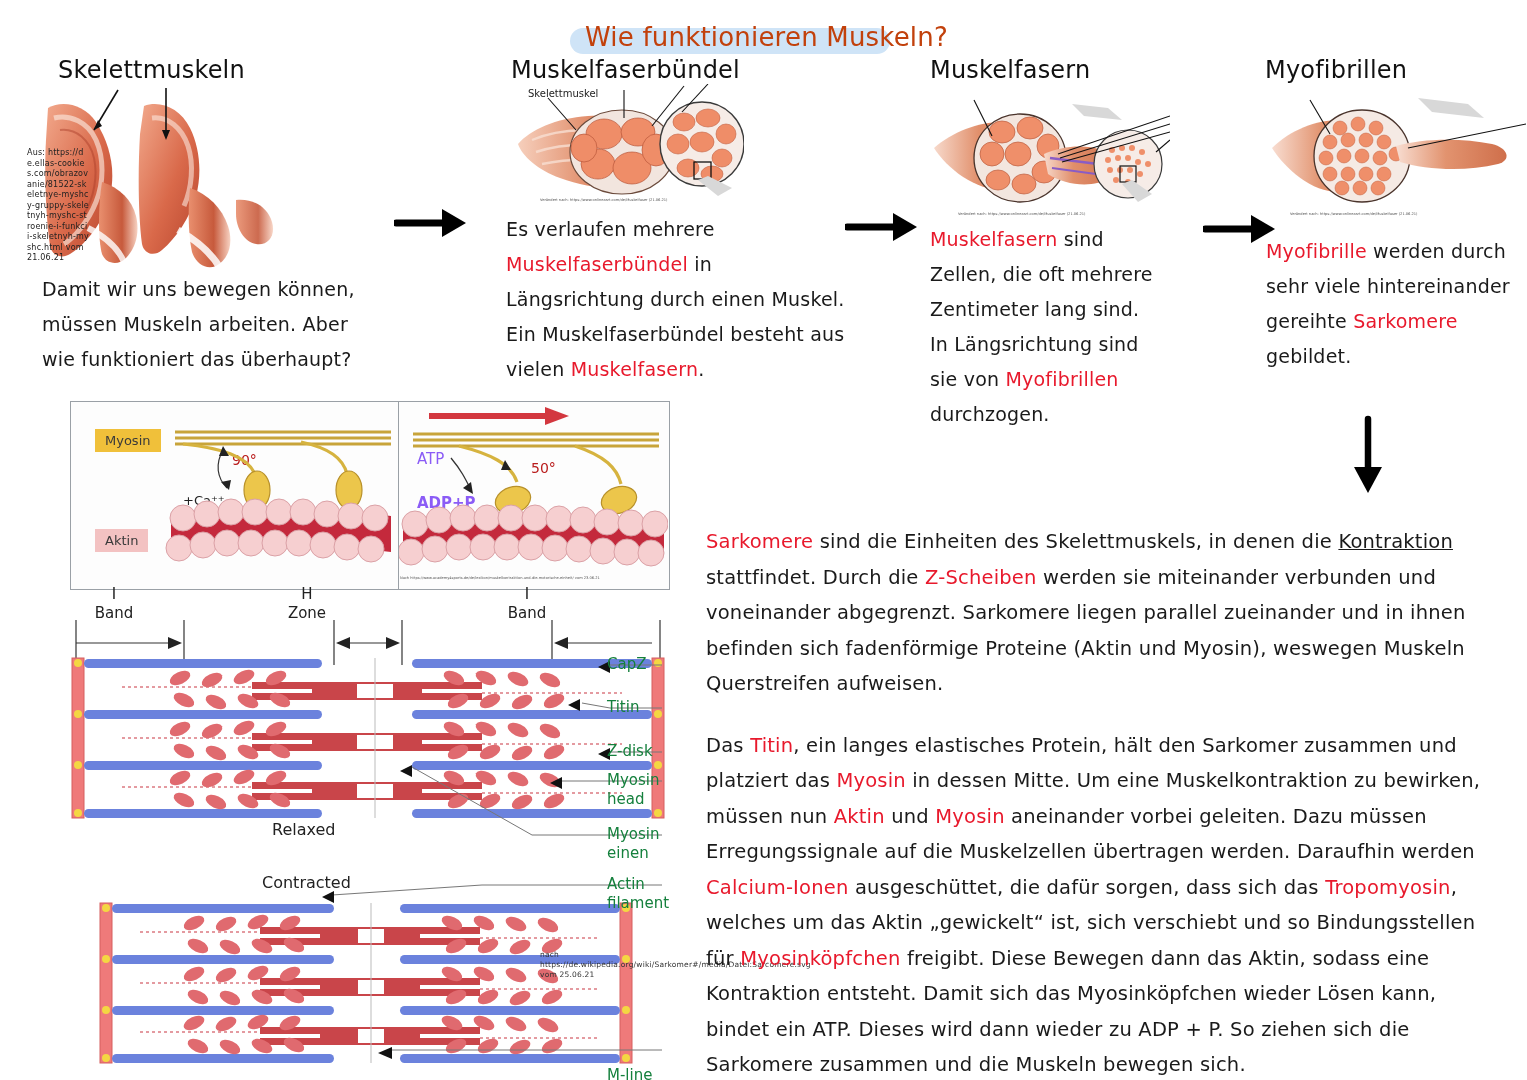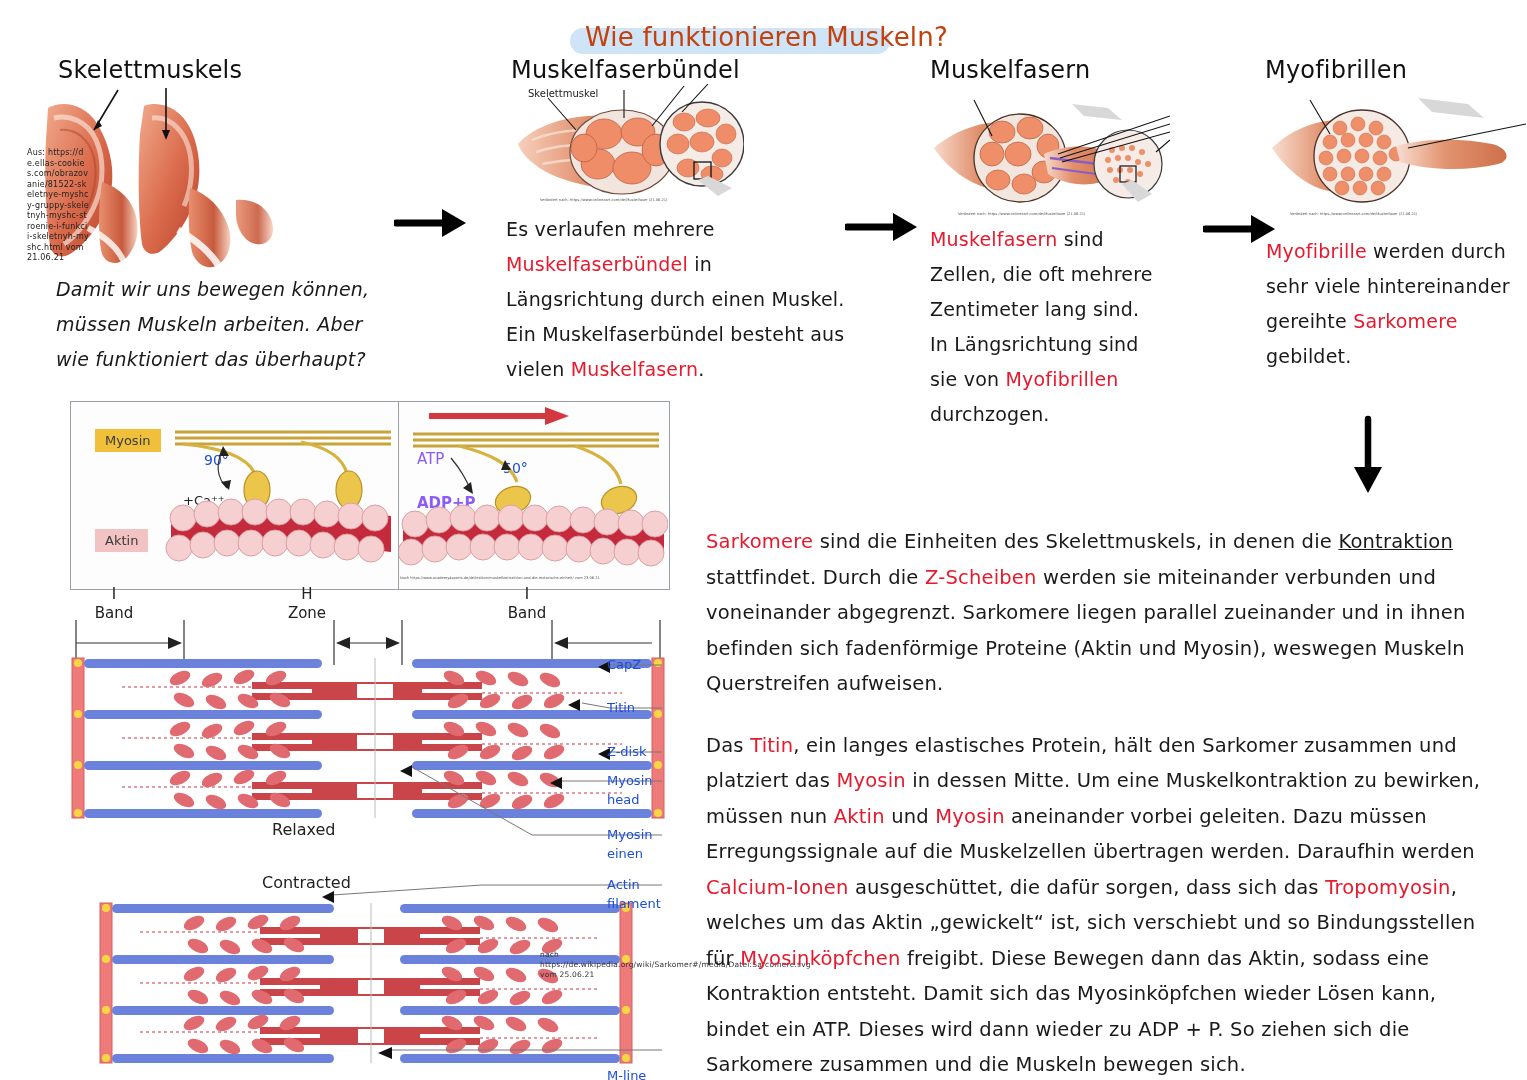--- a/index.html
+++ b/index.html
@@ -36,45 +36,45 @@
 
   
   #xbridge{position:absolute;left:70px;top:401px;width:598px;height:187px;
            border:1px solid #9aa0a6;background:#fdfdfd;display:flex;}
   .xb-half{position:relative;height:100%;}
   .xb-left{width:327px;border-right:1px solid #9aa0a6;}
   .xb-right{width:269px;}
   .lab-box{position:absolute;font-size:13px;color:#3a3a3a;padding:4px 10px;}
   .lab-myosin{left:24px;top:27px;background:#f0c03a;}
   .lab-aktin{left:24px;top:127px;background:#f3c2c2;}
-  .deg{position:absolute;font-size:14px;color:#1d4ed8;}
+  .deg{position:absolute;font-size:14px;color:#b91c1c;margin-left:28px;}
   .ca{position:absolute;font-size:13px;color:#222;}
   .atp{position:absolute;font-size:15px;color:#8b5cf6;}
 
   
 
   
   #sarco{position:absolute;left:62px;top:585px;width:620px;height:495px;}
   .bandlab{position:absolute;text-align:center;font-size:15px;color:#222;line-height:19px;}
-  .calloutlab{position:absolute;font-size:13px;color:#1d4ed8;line-height:19px;}
+  .calloutlab{position:absolute;font-size:15px;color:#15803d;line-height:19px;}
   .statelab{position:absolute;font-size:16px;color:#222;}
   .cite-sarco{position:absolute;left:540px;top:950px;width:90px;
               font-size:7.5px;line-height:10px;color:#333;}
 
   
   #bigtext{position:absolute;left:706px;top:524px;width:790px;}
   #bigtext p{margin:0 0 26px 0;font-size:19.5px;line-height:35.5px;color:#1a1a1a;}
 
   
   #downarrow{position:absolute;left:1340px;top:415px;width:56px;height:82px;}
 </style>
 </head>
 <body>
 
-<div class="abs hand col-head" style="left:58px;top:56px;">Skelettmuskels</div>
+<div class="abs hand col-head" style="left:58px;top:56px;">Skelettmuskeln</div>
 
 <div class="abs hand col-head" style="left:511px;top:56px;">Muskelfaserbündel</div>
 
 <div class="abs hand col-head" style="left:930px;top:56px;">Muskelfasern</div>
 
 <div class="abs hand col-head" style="left:1265px;top:56px;">Myofibrillen</div>
 
 <div class="title-wrap">
   <div class="title-hl"></div>
   <div class="title-txt hand">Wie funktionieren Muskeln?</div>
@@ -117,21 +117,21 @@
              C204 164 196 150 196 136 Z" fill="url(#mg2)" opacity=".9"></path>
 
     <path d="M78 12 L54 52" fill="none" stroke="#111" stroke-width="1.6"></path>
     <polygon points="54,52 62,48 58,42" fill="#111"></polygon>
     <path d="M126 10 L126 58" fill="none" stroke="#111" stroke-width="1.6"></path>
     <polygon points="126,62 122,52 130,52" fill="#111"></polygon>
   </svg>
 </div>
 <div class="cite-left hand">Aus: https://de.ellas-cookies.com/obrazovanie/81522-skeletnye-myshcy-gruppy-skeletnyh-myshc-stroenie-i-funkcii-skeletnyh-myshc.html vom 21.06.21</div>
 
-<div class="abs col-text hand" style="left:56px;top:272px;width:330px;font-style:italic;">
+<div class="abs col-text hand" style="left:42px;top:272px;width:330px;">
   <span>Damit wir uns bewegen können, müssen Muskeln arbeiten. Aber wie funktioniert das überhaupt?</span>
 </div>
 
 <svg class="arrow-r" style="left:394px;top:206px;" viewBox="0 0 74 34">
   <path d="M2 17 L52 17" stroke="#000" stroke-width="7" stroke-linecap="round" fill="none"></path>
   <polygon points="48,3 72,17 48,31" fill="#000"></polygon>
 </svg>
 
 <div class="ill" style="left:512px;top:84px;width:232px;height:124px;">
   <svg width="232" height="124" viewBox="0 0 232 124">

